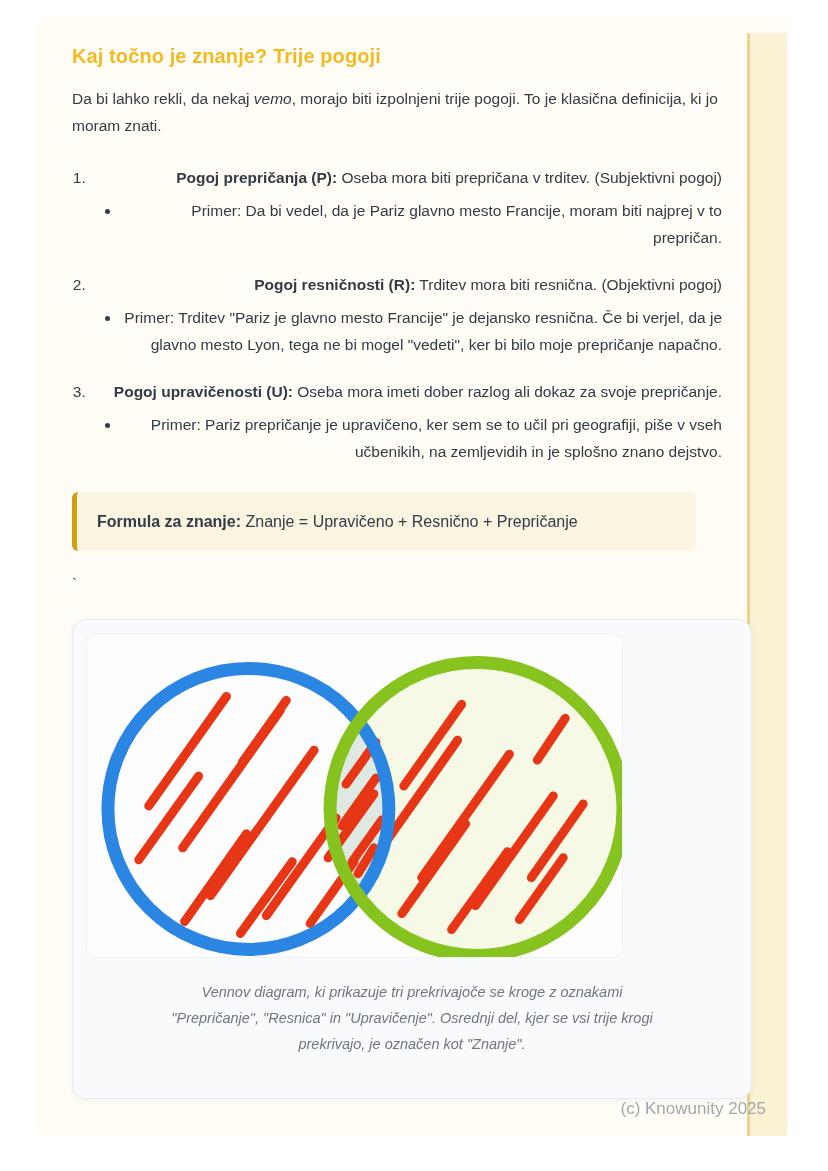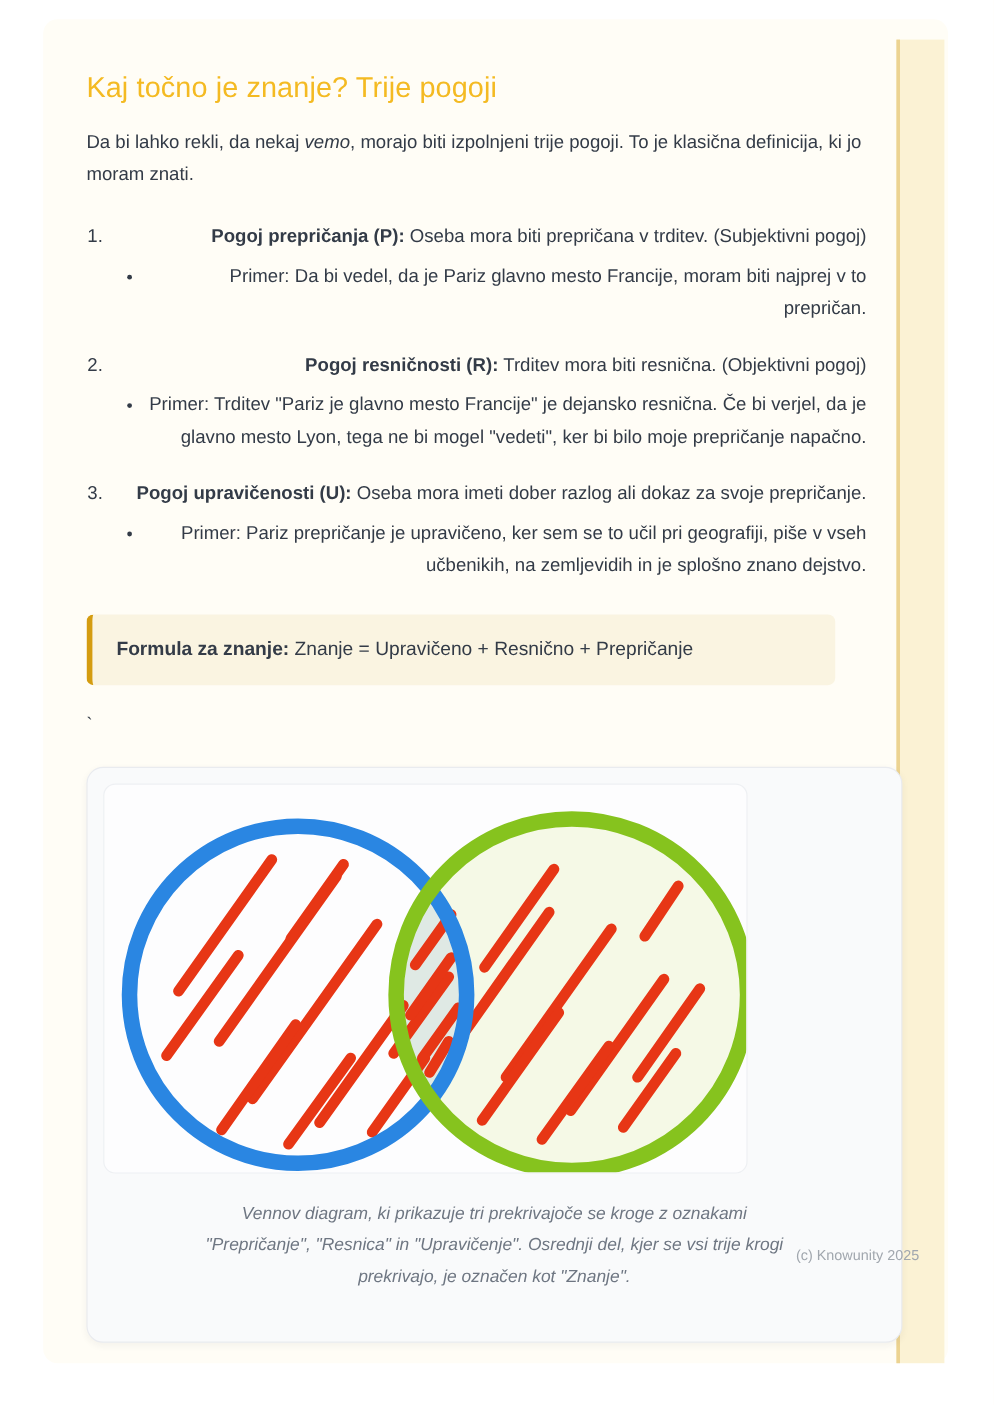--- a/index.html
+++ b/index.html
@@ -12,22 +12,22 @@
     position:absolute;left:36px;top:16px;width:754px;height:1120px;
     background:var(--sheet-bg,#fffdf6);border-radius:12px;
   }
   .stripe{
     position:absolute;left:711px;top:17px;width:37px;height:1103px;
     background:var(--stripe-bg,#fbf2d4);
     border-left:3px solid var(--stripe-border,#ecd391);
   }
   .content{position:relative;padding:29px 68px 0 36px;}
   .page-title{
-    font-size:24px;font-weight:400;letter-spacing:.1px;
-    color:var(--accent-yellow,#f4ba22);margin:15px 0 17px 0;
+    font-size:20px;font-weight:700;letter-spacing:.1px;
+    color:var(--accent-yellow,#f4ba22);margin:0 0 17px 0;
   }
   .intro{font-size:15.5px;line-height:27px;margin:0 0 25px 0;}
   .intro em{font-style:italic;}
   ol.conditions{margin:0;padding:0 0 0 18px;font-size:15.5px;line-height:27px;text-align:right;}
   ol.conditions>li{margin:0 0 20px 0;padding-left:4px;}
   .lead{font-weight:700;}
   ul.examples{list-style:disc;margin:6px 0 0 0;padding:0 0 0 27px;}
   ul.examples>li{margin:0;}
   .ex-lead{}
   .callout{
@@ -50,21 +50,21 @@
     border:1px solid var(--panel-border,#eef0f3);
     border-radius:10px;overflow:hidden;
   }
   .figure-panel svg{display:block;width:100%;height:100%;}
   .figure-caption{
     margin:21px auto 0 auto;max-width:505px;text-align:center;
     font-style:italic;font-size:14.5px;line-height:26px;
     color:var(--caption-color,#6e7682);
   }
   .copyright{
-    position:absolute;right:62px;top:1039px;font-size:12px;
+    position:absolute;right:62px;top:1099px;font-size:17px;
     color:var(--copyright-color,#a1a7ae);z-index:3;
   }
 </style>
 </head>
 <body>
 
 <div class="sheet">
   <div class="stripe"></div>
 
   <div class="content">

